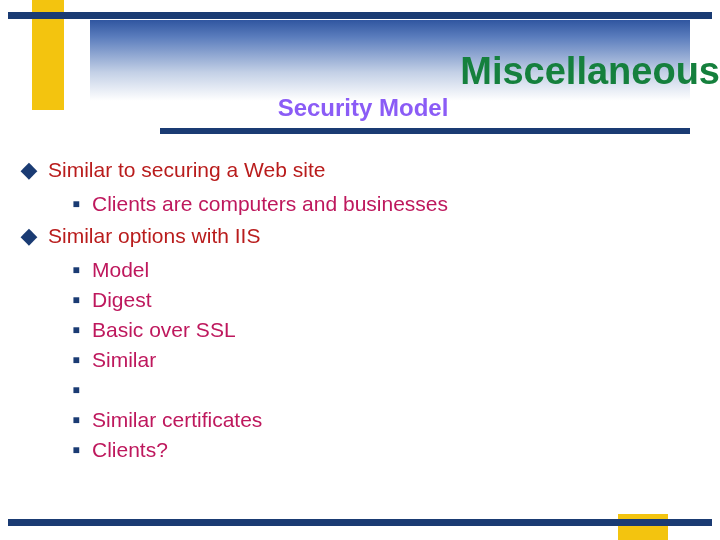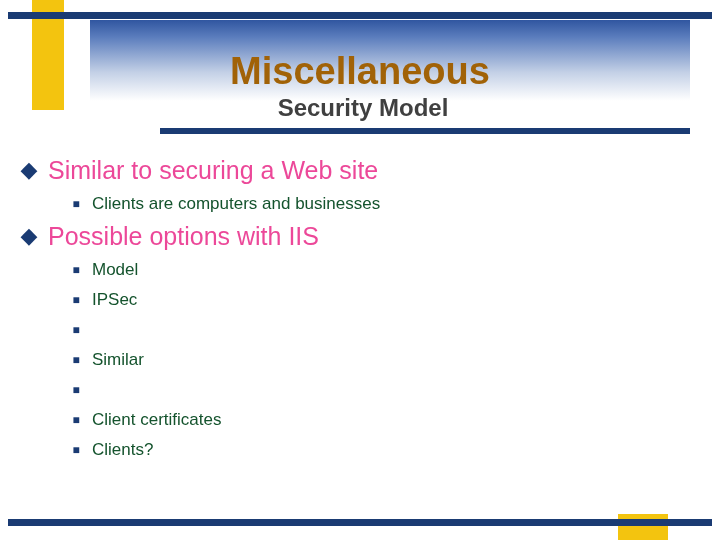--- a/index.html
+++ b/index.html
@@ -39,34 +39,34 @@
     top: 20px;
     right: 30px;
     height: 95px;
     background: linear-gradient(to bottom, #3056a0 0%, #5b7dbd 18%, #c3d0e6 55%, #ffffff 85%);
   }
   .title-text {
     position: absolute;
     left: 0;
     right: 0;
     top: 50px;
-    text-align: center;
+    text-align: right;
     font-size: 38px;
     font-weight: bold;
-    color: #a16207;
+    color: #15803d;
   }
   .subtitle-text {
     position: absolute;
     left: 6px;
     right: 0;
     top: 94px;
     text-align: center;
     font-size: 24px;
     font-weight: bold;
-    color: #404040;
+    color: #8b5cf6;
   }
   .title-underline {
     position: absolute;
     left: 160px;
     right: 30px;
     top: 128px;
     height: 6px;
     background: #1a3b73;
   }
   .content {
@@ -82,42 +82,42 @@
   }
   .l1 .bullet {
     font-size: 22px;
     line-height: 30px;
     color: #1a3b73;
     margin-right: 10px;
     width: 18px;
     text-align: center;
   }
   .l1 .text {
-    font-size: 25px;
+    font-size: 21px;
     line-height: 30px;
-    color: #ec4899;
+    color: #b91c1c;
   }
   .l2 {
     display: flex;
     align-items: flex-start;
     margin-left: 50px;
     margin-bottom: 4px;
   }
   .l2 .bullet {
     font-size: 12px;
     line-height: 26px;
     color: #1a3b73;
     margin-right: 10px;
     width: 12px;
     text-align: center;
   }
   .l2 .text {
-    font-size: 17px;
+    font-size: 21px;
     line-height: 26px;
-    color: #14532d;
+    color: #be185d;
   }
   .bottom-yellow-bar {
     position: absolute;
     right: 52px;
     bottom: 0;
     width: 50px;
     height: 26px;
     background: #f3c40f;
   }
   .bottom-blue-line {
@@ -148,43 +148,44 @@
       <span class="bullet">◆</span>
       <span class="text">Similar to securing a Web site</span>
     </div>
     <div class="l2">
       <span class="bullet">■</span>
       <span class="text">Clients are computers and businesses</span>
     </div>
 
     <div class="l1">
       <span class="bullet">◆</span>
-      <span class="text">Possible options with IIS</span>
+      <span class="text">Similar options with IIS</span>
     </div>
     <div class="l2">
       <span class="bullet">■</span>
       <span class="text">Model</span>
     </div>
     <div class="l2">
       <span class="bullet">■</span>
-      <span class="text">IPSec</span>
+      <span class="text">Digest</span>
     </div>
     <div class="l2">
       <span class="bullet">■</span>
+      <span class="text">Basic over SSL</span>
     </div>
     <div class="l2">
       <span class="bullet">■</span>
       <span class="text">Similar</span>
     </div>
     <div class="l2">
       <span class="bullet">■</span>
     </div>
     <div class="l2">
       <span class="bullet">■</span>
-      <span class="text">Client certificates</span>
+      <span class="text">Similar certificates</span>
     </div>
     <div class="l2">
       <span class="bullet">■</span>
       <span class="text">Clients?</span>
     </div>
 
   </div>
 
   <div class="bottom-yellow-bar"></div>
   <div class="bottom-blue-line"></div>

